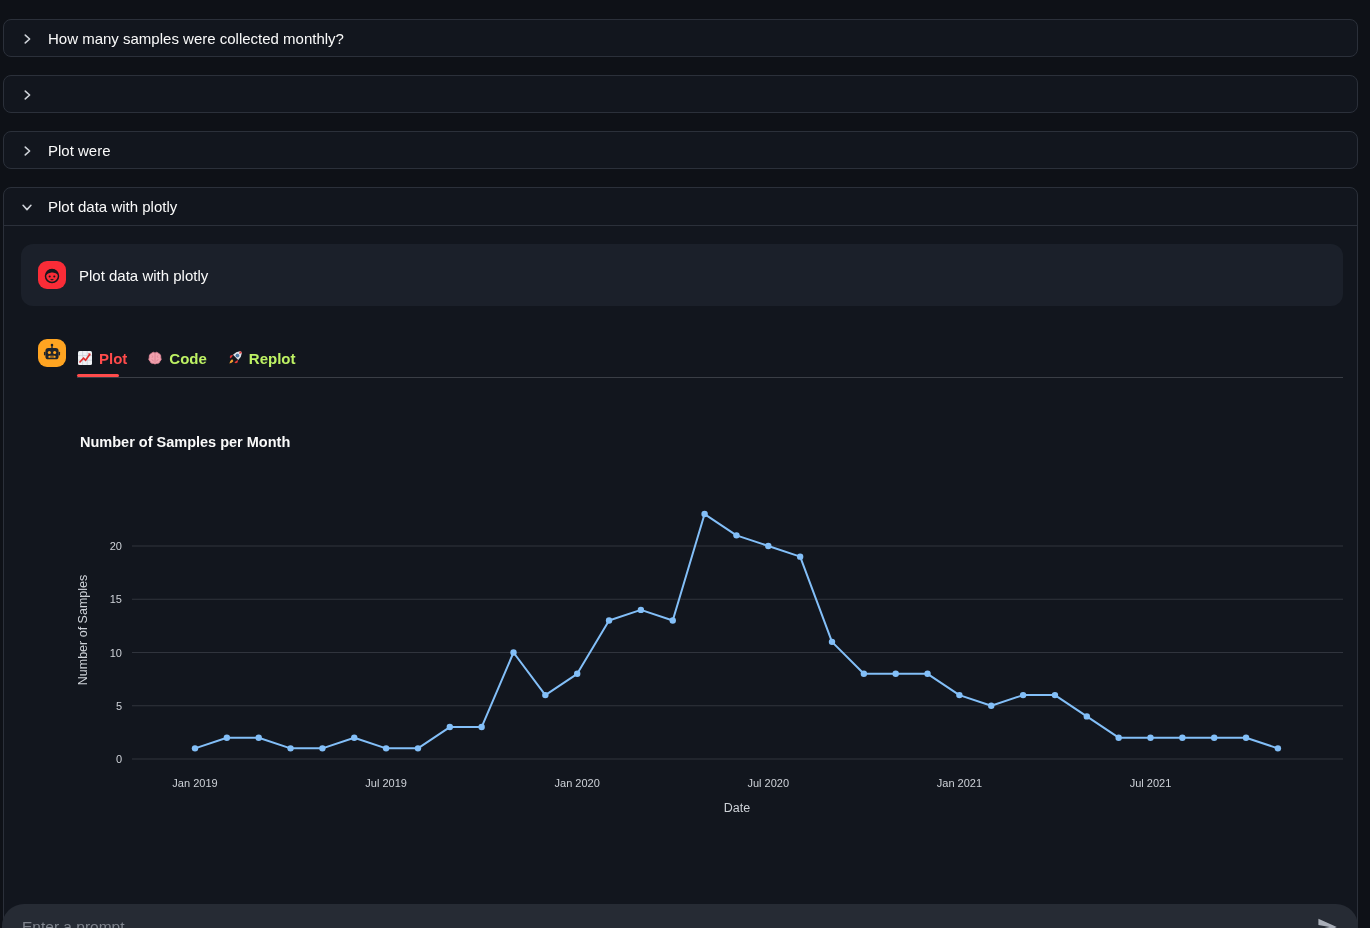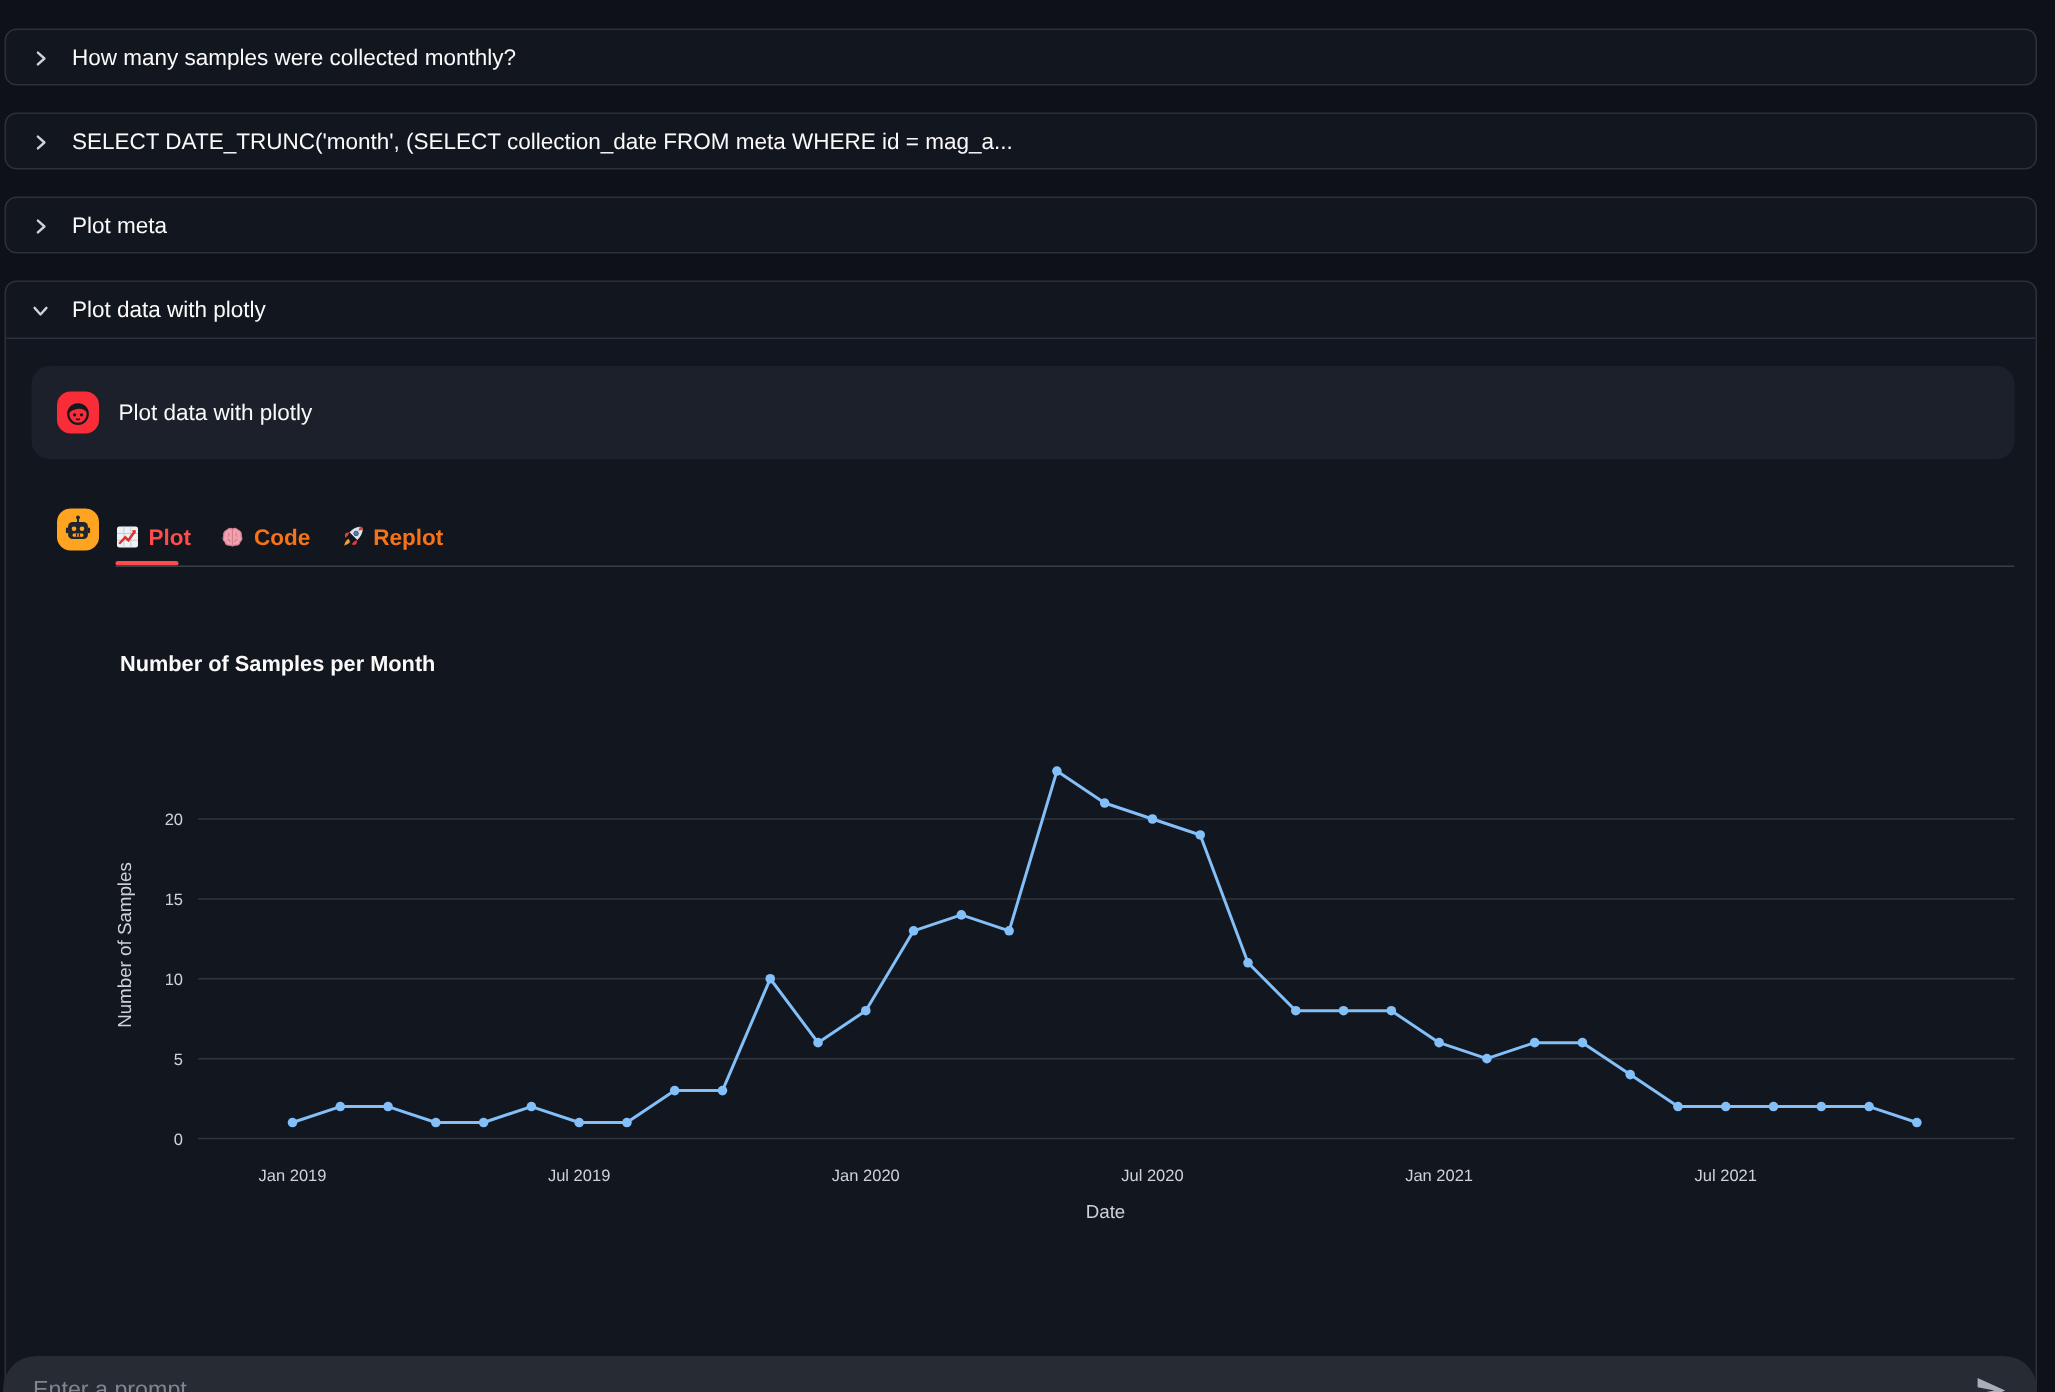--- a/index.html
+++ b/index.html
@@ -40,21 +40,21 @@
   .bubble-text{
     position:absolute;left:58px;top:0;height:62px;display:flex;align-items:center;
     font-size:15px;color:#fafafa;
   }
   
   .avatar.bot{left:34px;top:151px;background:#ffa421;}
   .tabbar{
     position:absolute;left:73px;top:155px;display:flex;gap:20px;align-items:center;
     font-size:15px;height:30px;font-weight:bold;
   }
-  .tab{display:flex;align-items:center;gap:6px;cursor:pointer;color:#f97316}
+  .tab{display:flex;align-items:center;gap:6px;cursor:pointer;color:#bef264}
   .tab.active{color:#ff4b4b}
   .tab-underline{position:absolute;left:73px;top:186px;width:42px;height:3px;background:#ff4b4b;border-radius:2px}
   .tab-border{position:absolute;left:73px;top:189px;width:1266px;height:1px;background:#3a3e46}
 
   #chart-svg{position:absolute;left:0;top:0;pointer-events:none}
 
   
   .prompt-bar{
     position:absolute;left:2px;top:876px;width:1356px;height:45px;
     background:#262b34;border-radius:22px;box-sizing:border-box;
@@ -80,30 +80,29 @@
       </svg>
     <span>How many samples were collected monthly?</span>
   </div>
 </div>
 
 <div class="expander" id="exp2">
   <div class="exp-header">
     <svg class="chev" viewBox="0 0 16 16">
         <path d="M6 3.5l5 4.5-5 4.5" fill="none" stroke="#cfd3d9" stroke-width="1.8" stroke-linecap="round" stroke-linejoin="round"></path>
       </svg>
-    <span>SELECT DATE_TRUNC('month', (SELECT collection_date FROM meta WHERE id = mag_a...</span>
   </div>
 </div>
 
 <div class="expander" id="exp3">
   <div class="exp-header">
     <svg class="chev" viewBox="0 0 16 16">
         <path d="M6 3.5l5 4.5-5 4.5" fill="none" stroke="#cfd3d9" stroke-width="1.8" stroke-linecap="round" stroke-linejoin="round"></path>
       </svg>
-    <span>Plot meta</span>
+    <span>Plot were</span>
   </div>
 </div>
 
 <div class="expander" id="exp4">
   <div class="exp-header">
     <svg class="chev" viewBox="0 0 16 16">
         <path d="M3.5 6l4.5 5 4.5-5" fill="none" stroke="#cfd3d9" stroke-width="1.8" stroke-linecap="round" stroke-linejoin="round"></path>
       </svg>
     <span>Plot data with plotly</span>
   </div>

